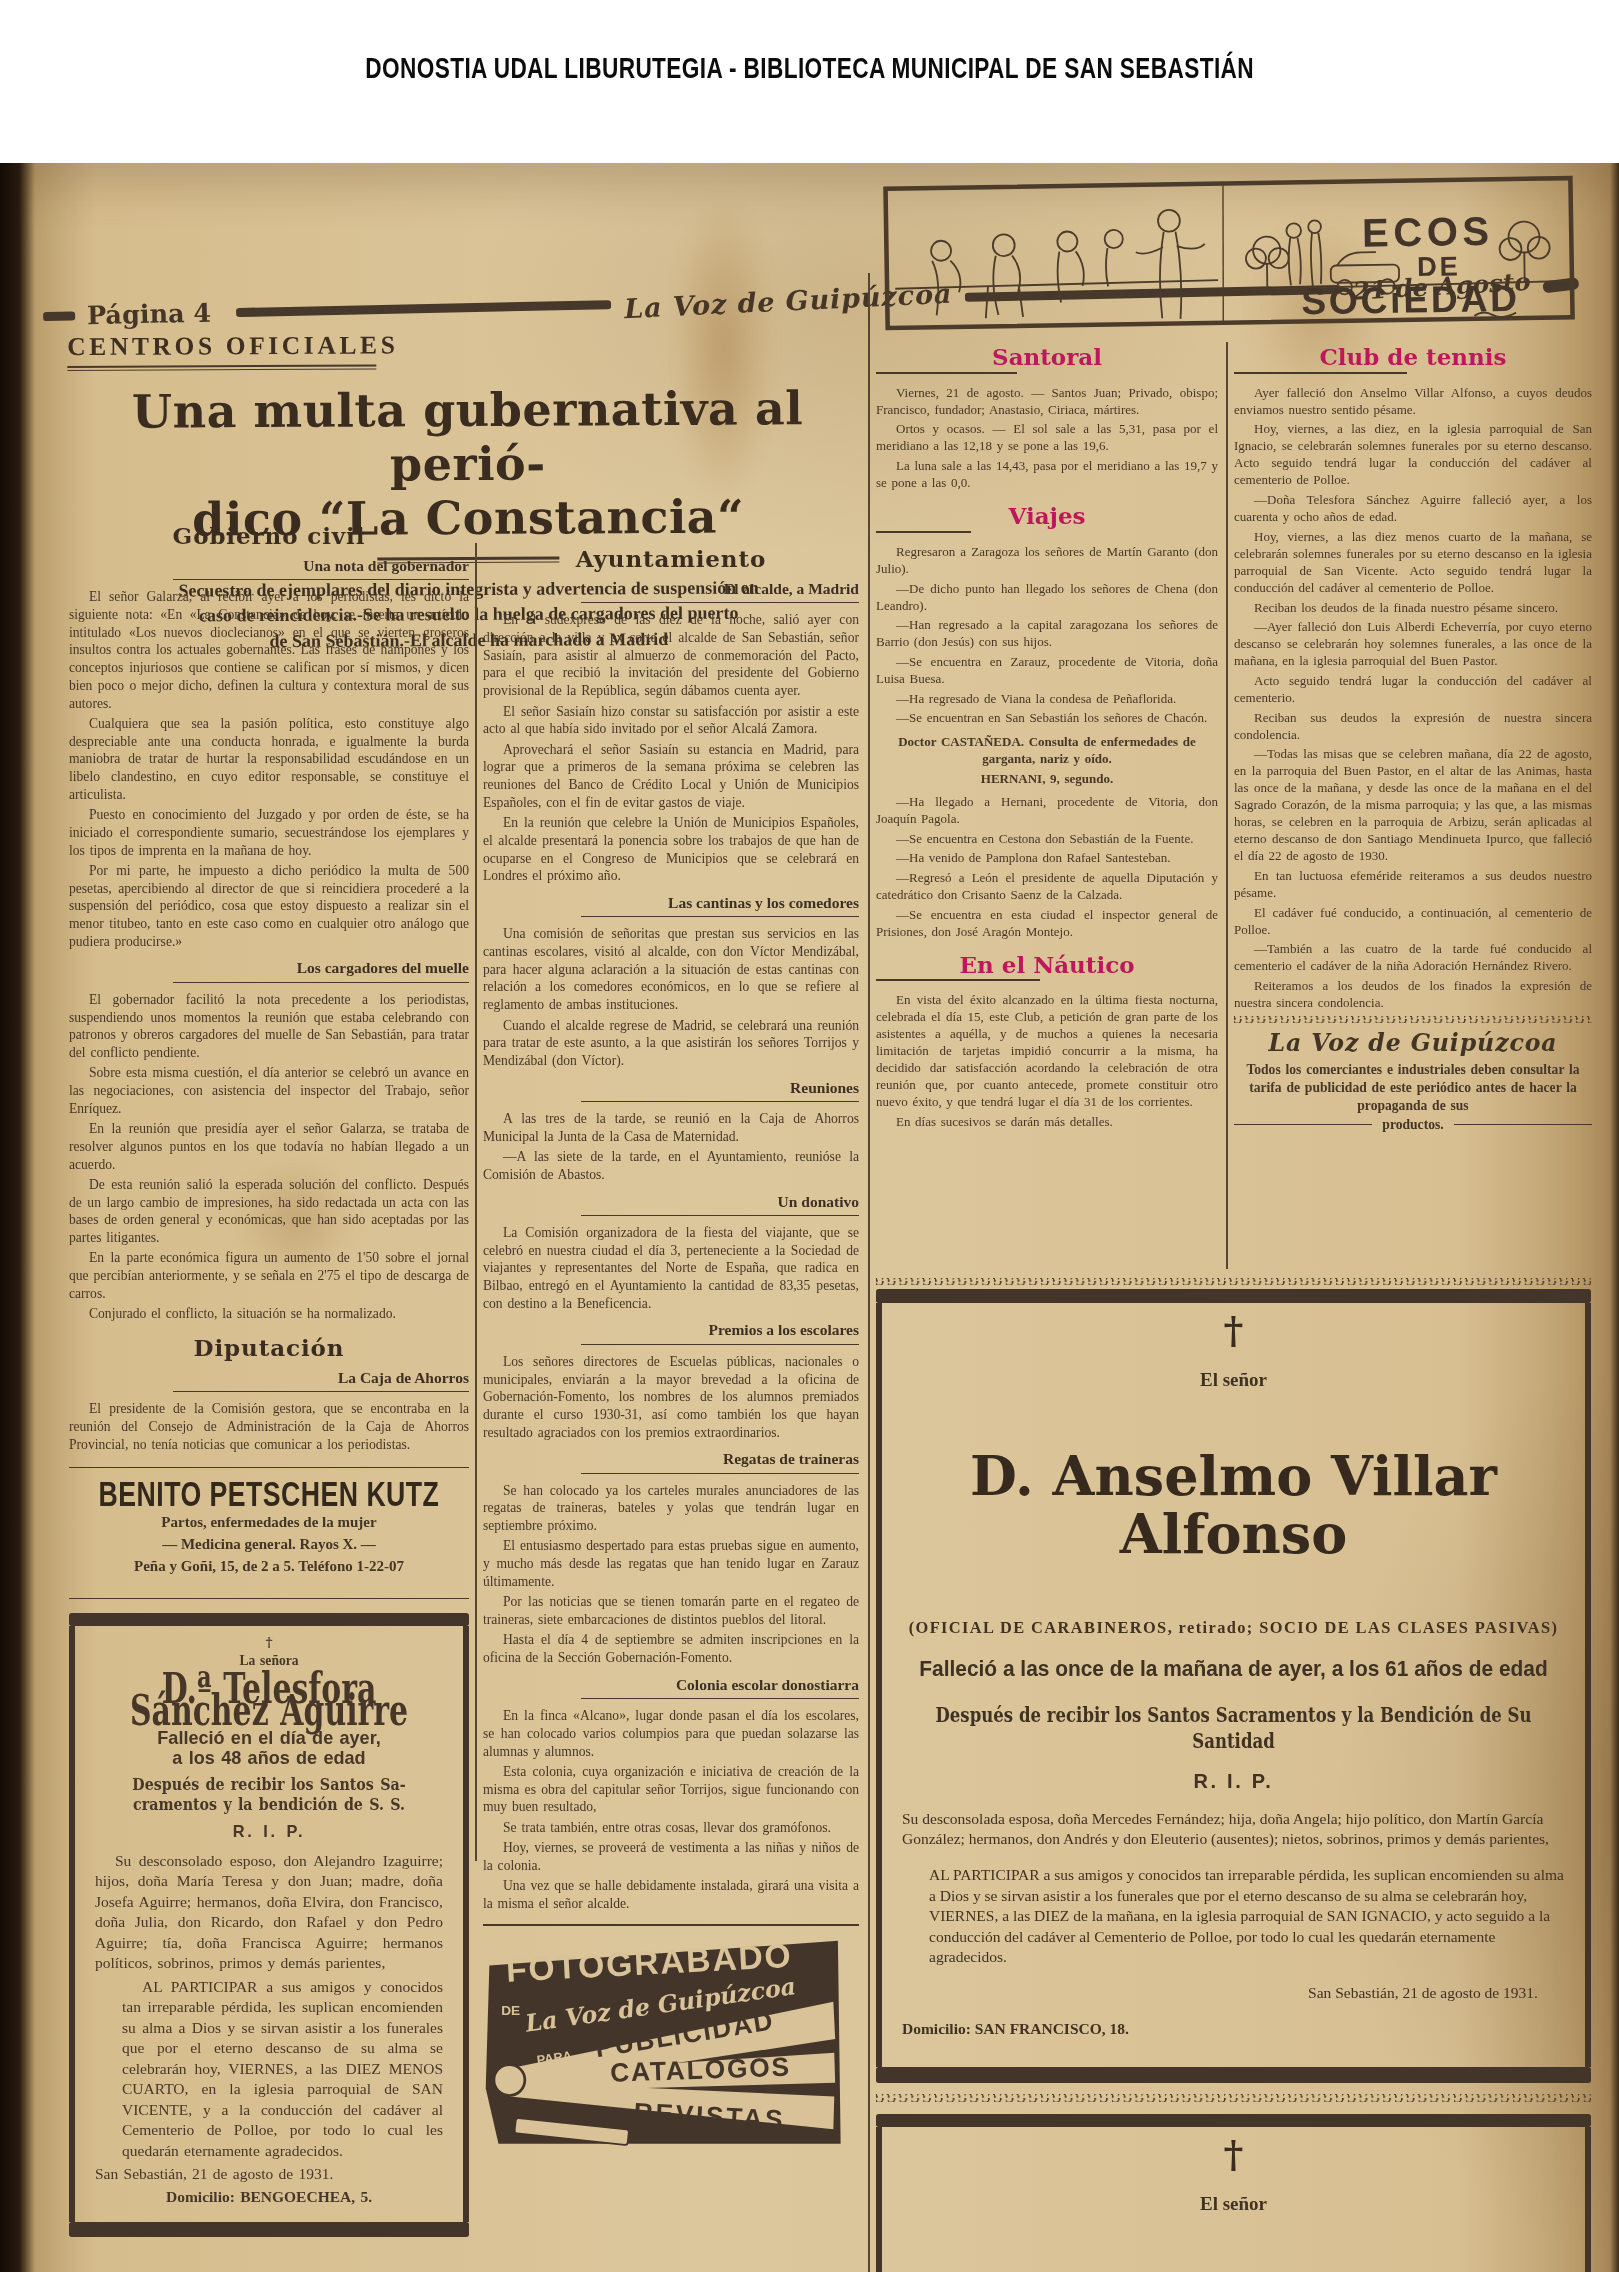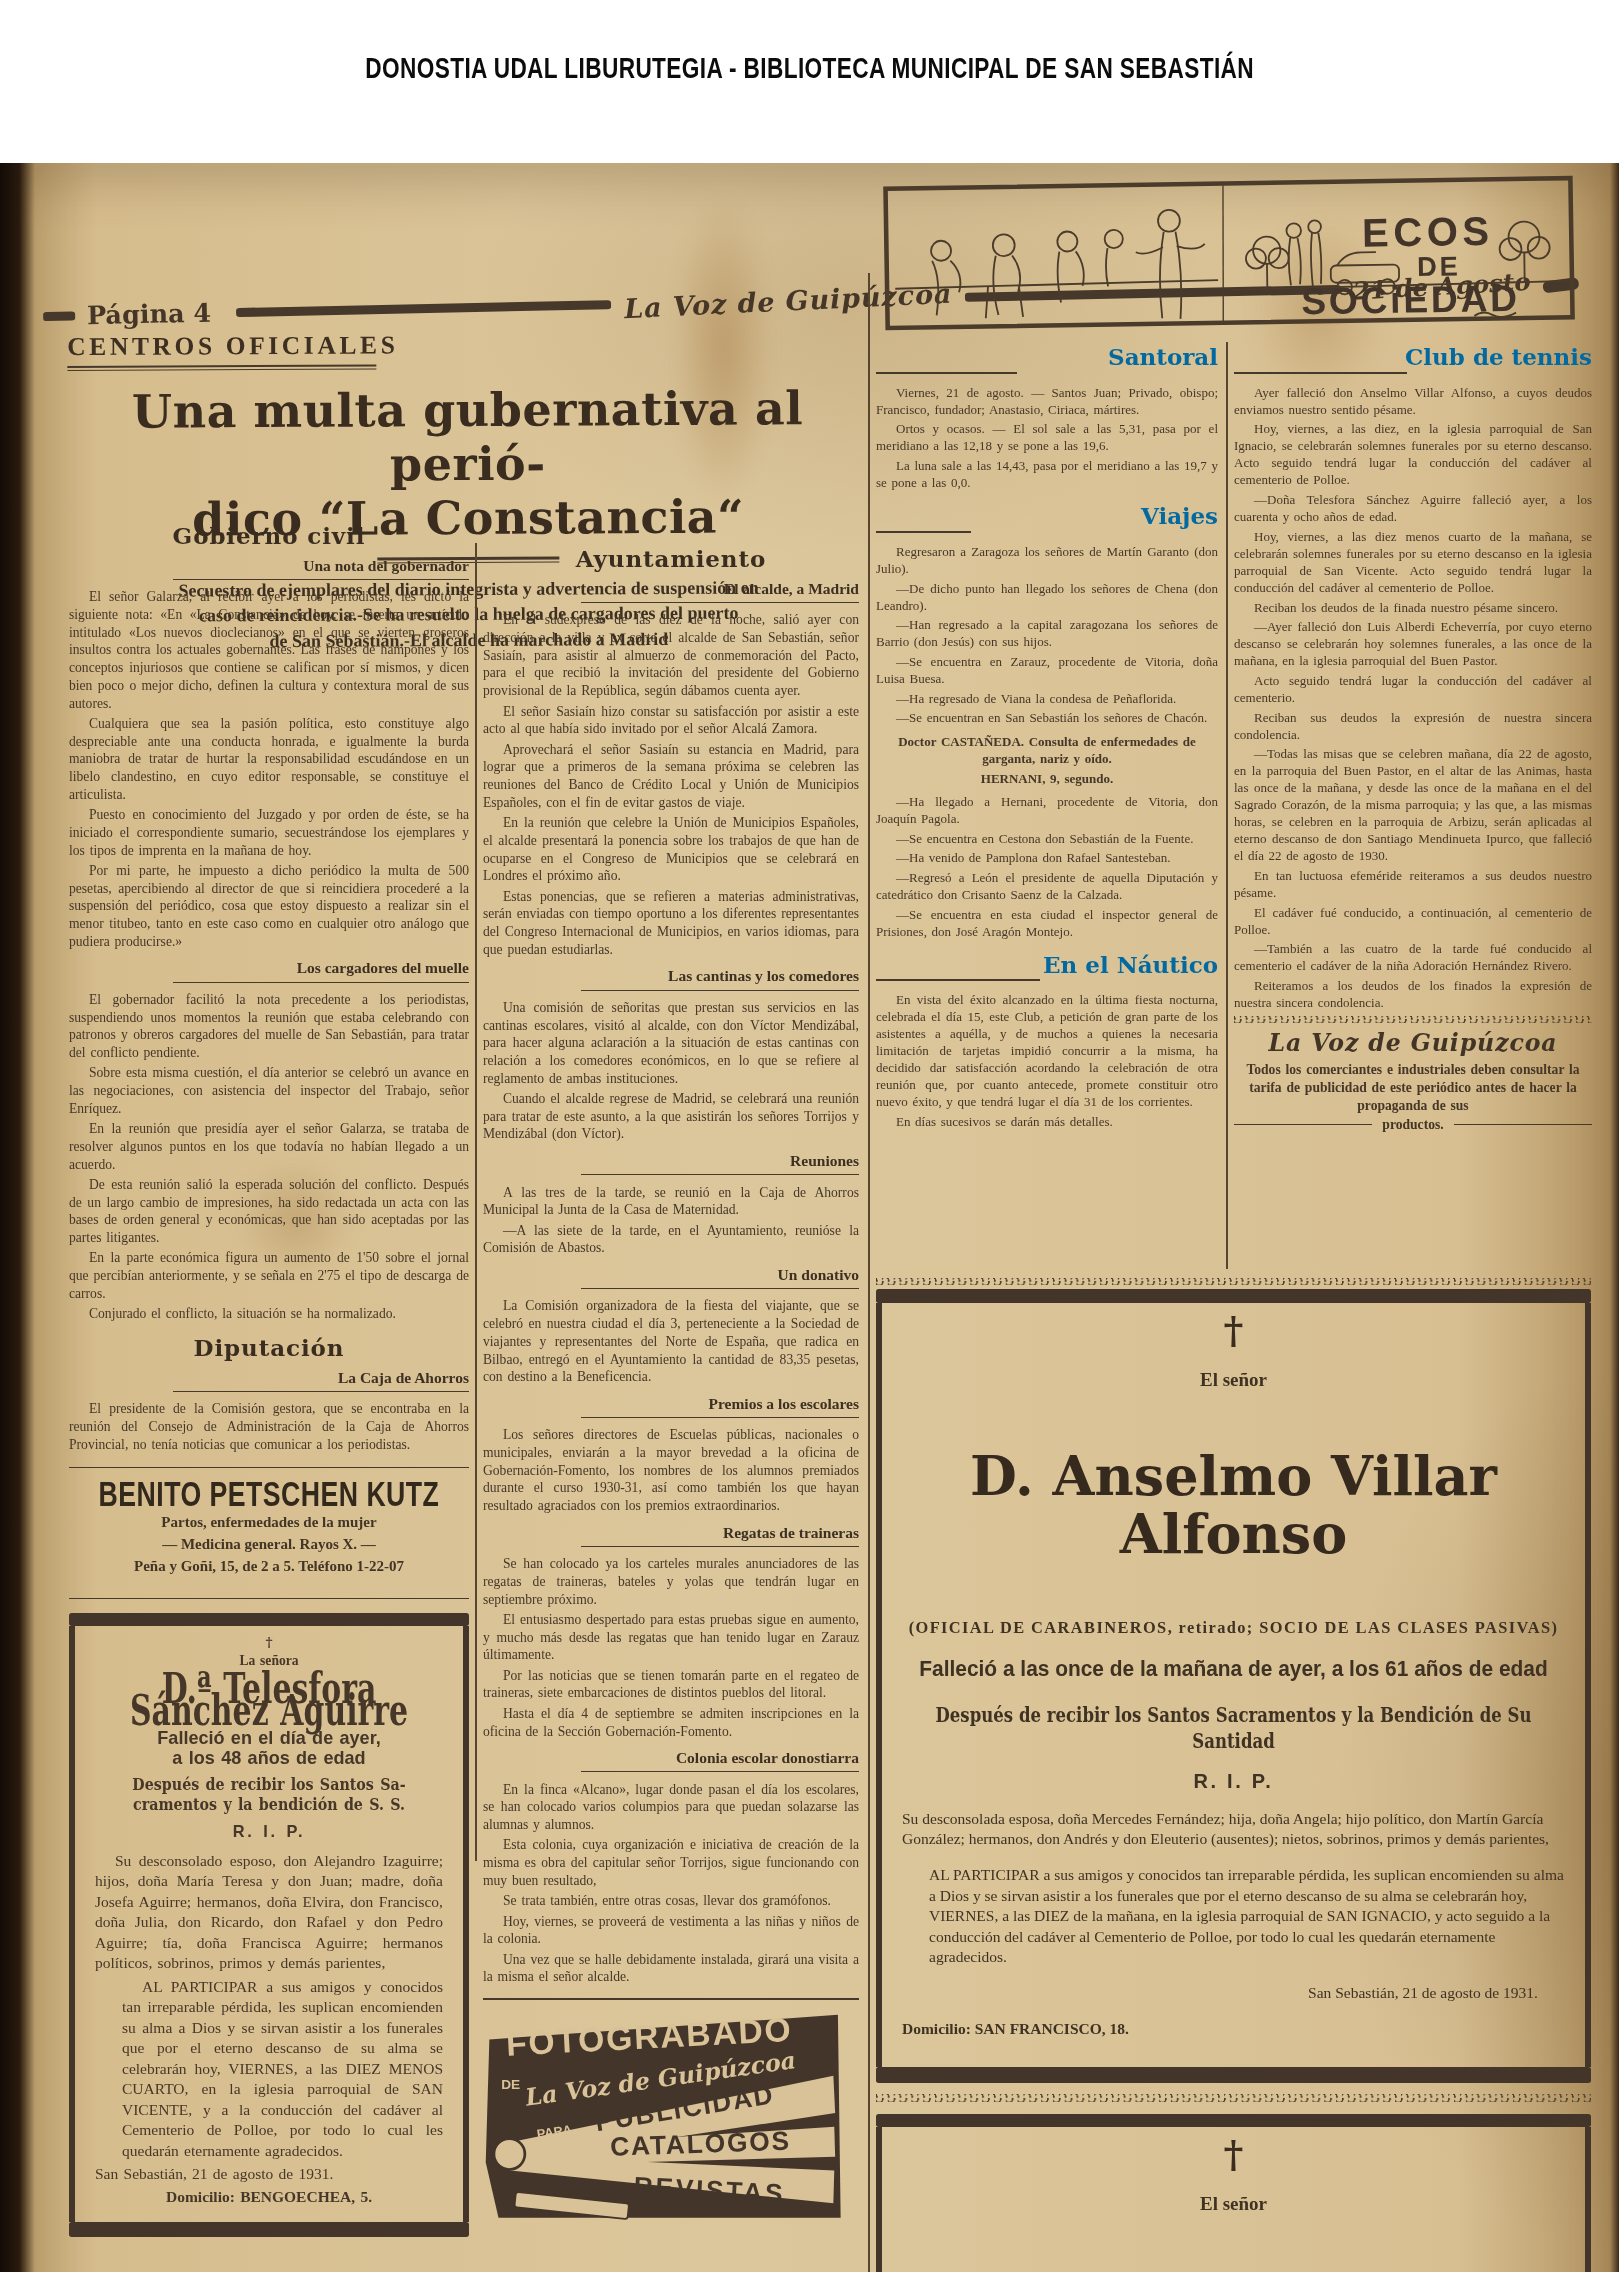--- a/index.html
+++ b/index.html
@@ -45,21 +45,21 @@
   .ecos{position:absolute;left:882px;top:178px;width:695px;height:151px;transform:rotate(-.9deg);}
   
   .col{position:absolute;text-align:justify;}
   .col p{font-size:13.6px;line-height:17.7px;margin:0 0 2.7px;text-indent:20px;word-spacing:1.4px;color:#463728;}
   .col1{left:69px;top:520px;width:400px;}
   .col2{left:483px;top:543px;width:376px;}
   .col3{left:876px;top:342px;width:342px;}
   .col4{left:1234px;top:342px;width:358px;}
   .col3 p,.col4 p{font-size:13px;line-height:17px;}
   .h-col{font:bold 23px/1.1 "DejaVu Serif",serif;text-align:center;letter-spacing:0.9px;margin:2.7px 0 4.5px;color:#3a2d1f;text-indent:0;}
-  .h-left{font:bold 23px/1.1 "DejaVu Serif",serif;text-align:right;margin:1.8px 0 2.7px;color:#0369a1;}
+  .h-left{font:bold 23px/1.1 "DejaVu Serif",serif;text-align:center;margin:1.8px 0 2.7px;color:#be185d;}
   .h-left-rule{width:141px;border-top:2.3px solid #46382a;margin:0.9px 0 10px;}
   .sub{font:bold 15.5px/1.2 "Liberation Serif",serif;text-align:right;margin-top:9px;color:#3d3022;}
   .sub-rule{border-top:1.8px solid #46382a;margin:3.6px 0 8.2px 26%;}
   .thinrule{border-top:2.3px solid #46382a;margin:11.8px 0;}
   .divider{position:absolute;width:1.8px;background:#56452f;}
   .dv1{left:475px;top:543px;height:1318px;}
   .dv2{left:868px;top:273px;height:2073px;}
   .dv3{left:1226px;top:342px;height:927px;}
   
   .benito{border-top:1.8px solid #46382a;border-bottom:1.8px solid #46382a;text-align:center;padding:11px 0 21px;margin:13.6px 0;}
@@ -232,21 +232,20 @@
   </div>
 
   <div class="col col2">
     <div class="h-col">Ayuntamiento</div>
     <div class="sub">El alcalde, a Madrid</div>
     <div class="sub-rule"></div>
     <p>En el sudexpreso de las diez de la noche, salió ayer con dirección a la villa y ex corte el alcalde de San Sebastián, señor Sasiaín, para asistir al almuerzo de conmemoración del Pacto, para el que recibió la invitación del presidente del Gobierno provisional de la República, según dábamos cuenta ayer.</p>
     <p>El señor Sasiaín hizo constar su satisfacción por asistir a este acto al que había sido invitado por el señor Alcalá Zamora.</p>
     <p>Aprovechará el señor Sasiaín su estancia en Madrid, para lograr que a primeros de la semana próxima se celebren las reuniones del Banco de Crédito Local y Unión de Municipios Españoles, con el fin de evitar gastos de viaje.</p>
     <p>En la reunión que celebre la Unión de Municipios Españoles, el alcalde presentará la ponencia sobre los trabajos de que han de ocuparse en el Congreso de Municipios que se celebrará en Londres el próximo año.</p>
-    <p>Estas ponencias, que se refieren a materias administrativas, serán enviadas con tiempo oportuno a los diferentes representantes del Congreso Internacional de Municipios, en varios idiomas, para que puedan estudiarlas.</p>
     <div class="sub">Las cantinas y los comedores</div>
     <div class="sub-rule"></div>
     <p>Una comisión de señoritas que prestan sus servicios en las cantinas escolares, visitó al alcalde, con don Víctor Mendizábal, para hacer alguna aclaración a la situación de estas cantinas con relación a los comedores económicos, en lo que se refiere al reglamento de ambas instituciones.</p>
     <p>Cuando el alcalde regrese de Madrid, se celebrará una reunión para tratar de este asunto, a la que asistirán los señores Torrijos y Mendizábal (don Víctor).</p>
     <div class="sub">Reuniones</div>
     <div class="sub-rule"></div>
     <p>A las tres de la tarde, se reunió en la Caja de Ahorros Municipal la Junta de la Casa de Maternidad.</p>
     <p>—A las siete de la tarde, en el Ayuntamiento, reunióse la Comisión de Abastos.</p>
     <div class="sub">Un donativo</div>
     <div class="sub-rule"></div>

